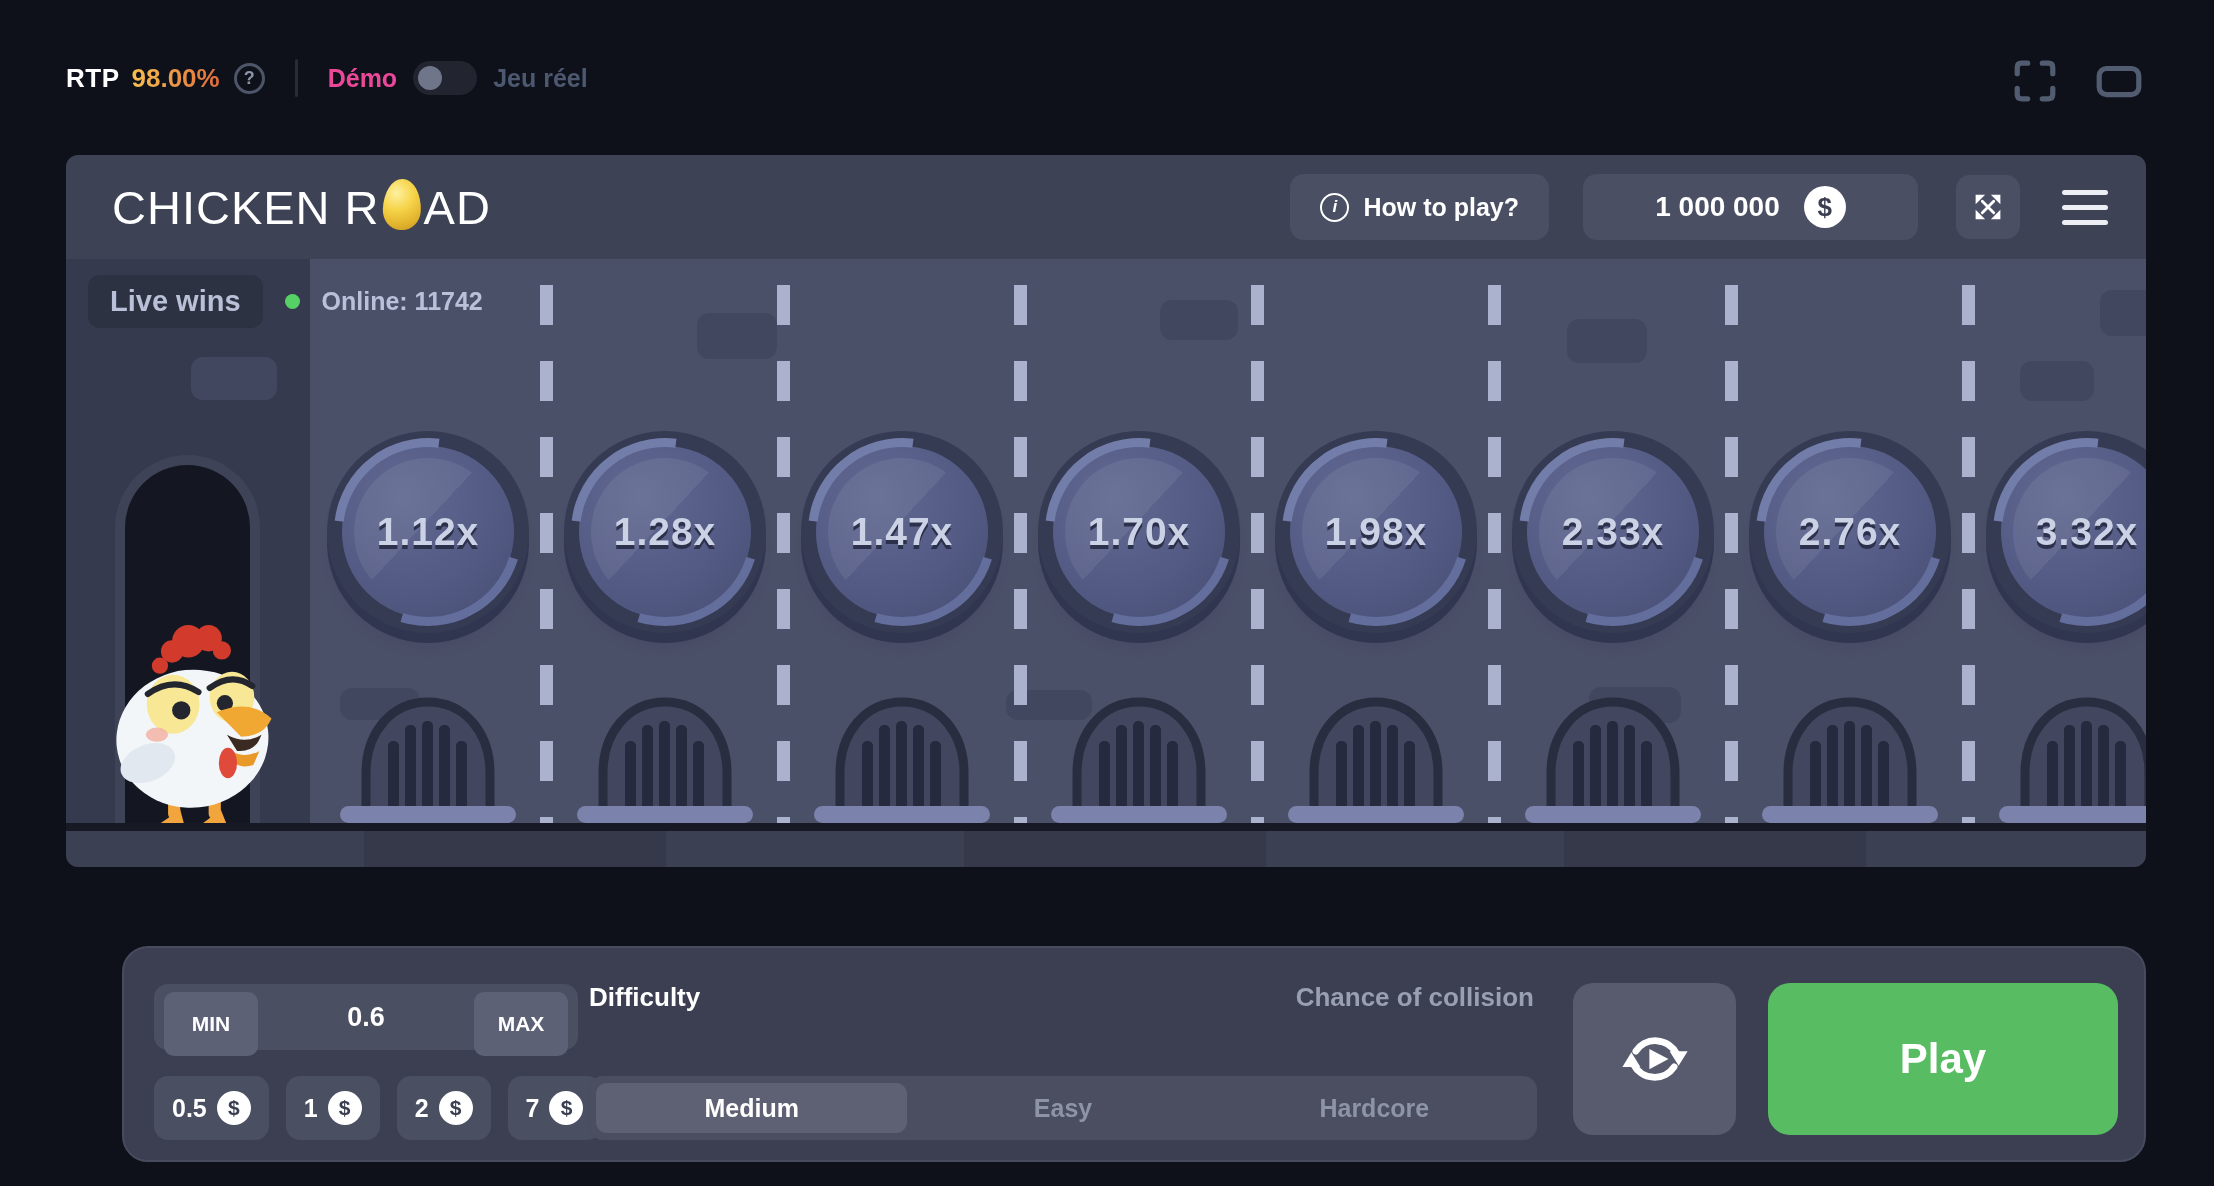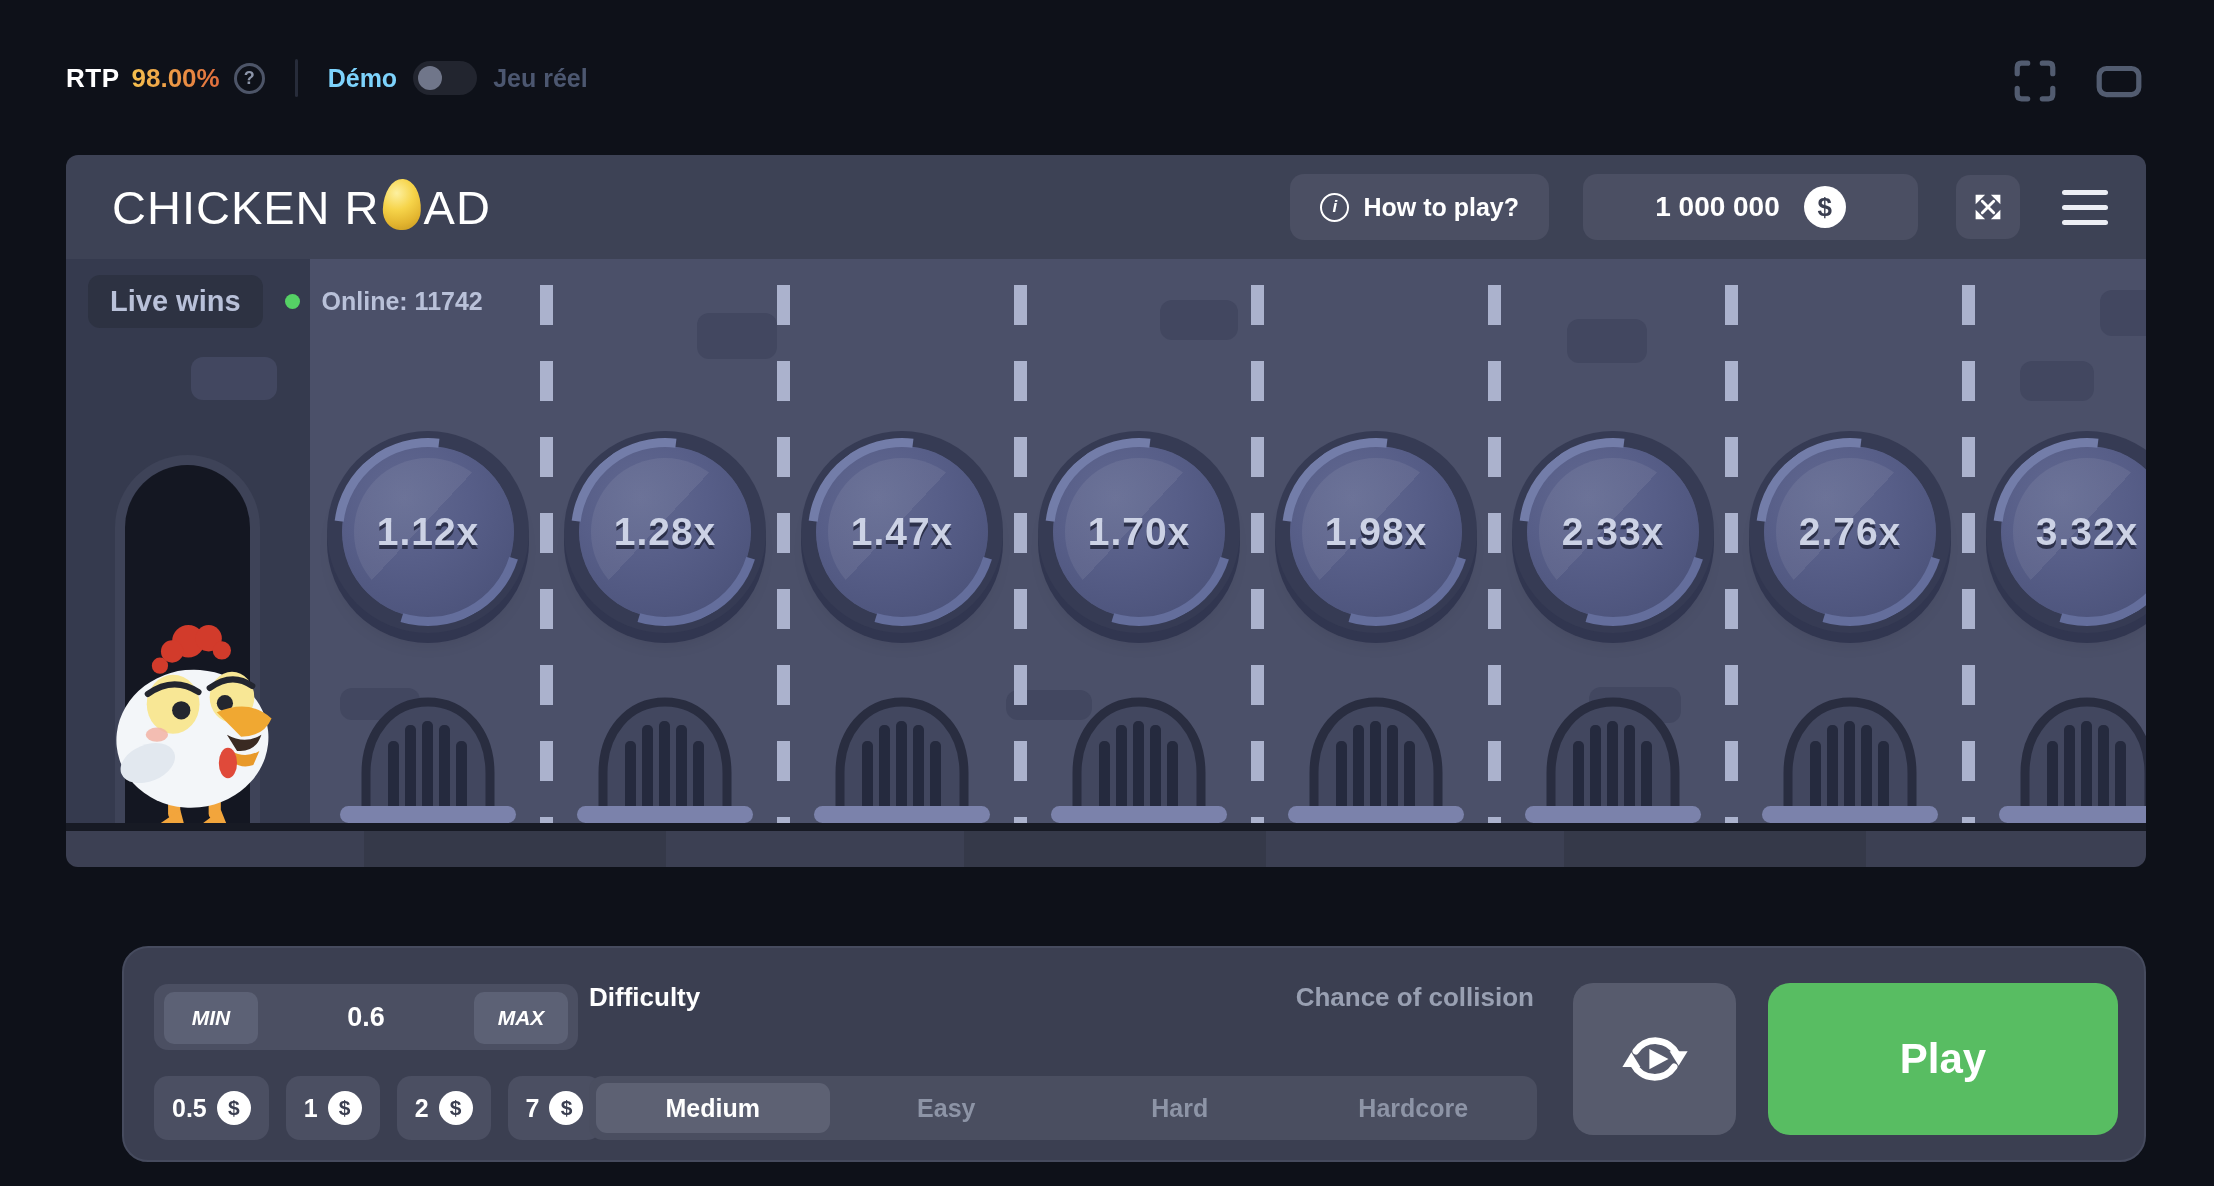--- a/index.html
+++ b/index.html
@@ -9,21 +9,21 @@
 
   
   .topbar { position:absolute; left:66px; top:52px; height:52px; display:flex; align-items:center; }
   .rtp-label { font-size:26px; font-weight:800; color:#ffffff; letter-spacing:.5px; }
   .rtp-value { font-size:26px; font-weight:800; margin-left:12px;
                background:linear-gradient(90deg,#f6c04e,#e06c3c);
                -webkit-background-clip:text; background-clip:text; color:#eda33f; -webkit-text-fill-color:transparent; }
   .help-circ { width:31px; height:31px; border-radius:50%; border:3px solid #4d5568; color:#8b94a8;
                font-size:18px; font-weight:700; display:flex; align-items:center; justify-content:center; margin-left:14px; }
   .tb-divider { width:3px; height:38px; background:#272c3a; margin:0 30px; border-radius:2px; }
-  .demo-label { font-size:25px; font-weight:800; color:#7dd3fc; }
+  .demo-label { font-size:25px; font-weight:800; color:#ec4899; }
   .toggle { width:64px; height:34px; border-radius:17px; background:#22252f; margin:0 16px; position:relative; }
   .toggle .knob { position:absolute; left:5px; top:5px; width:24px; height:24px; border-radius:50%; background:#70768a; }
   .real-label { font-size:25px; font-weight:800; color:#4c5770; }
   .win-ctrls { position:absolute; right:70px; top:58px; display:flex; align-items:center; gap:36px; }
 
   
   .game { position:absolute; left:66px; top:155px; width:2080px; height:712px; border-radius:12px; overflow:hidden; }
   .gheader { position:absolute; left:0; top:0; right:0; height:104px; background:#3d4255; display:flex; align-items:center; padding:0 38px 0 46px; }
   .logo { font-size:47px; font-weight:400; color:#ffffff; letter-spacing:1px; display:flex; align-items:flex-start; white-space:pre; }
   .egg { display:inline-block; width:38px; height:51px; margin:0 3px; transform:translateY(-1px) rotate(2deg);
@@ -74,22 +74,22 @@
           border:10px solid #3e4358; border-bottom:none; border-radius:78px 78px 0 0; z-index:5; }
   .chicken { position:absolute; left:42px; bottom:-4px; width:180px; height:208px; z-index:6; }
 
   .curb { position:absolute; left:0; bottom:0; right:0; height:44px; border-top:8px solid #171a24;
           background:repeating-linear-gradient(90deg,#3c4053 0 298px,#353949 298px 600px); }
 
   
   .panel { position:absolute; left:122px; top:946px; width:2024px; height:216px; background:#3b3f51;
            border:2px solid #464b5e; border-radius:26px; }
   .bet-box { position:absolute; left:30px; top:36px; width:424px; height:66px; background:#4b4f62; border-radius:14px; }
-  .stepper { position:absolute; top:8px; width:94px; height:52px; background:#5c6175; border-radius:10px; border:none;
-             color:#ffffff; font-size:21px; font-weight:800; font-family:inherit; cursor:pointer;font-style:italic; }
+  .stepper { position:absolute; top:8px; width:94px; height:64px; background:#5c6175; border-radius:10px; border:none;
+             color:#ffffff; font-size:21px; font-weight:800; font-family:inherit; cursor:pointer; }
   .stepper.min { left:10px; } .stepper.max { right:10px; }
   .bet-value { position:absolute; left:0; right:0; top:0; bottom:0; display:flex; align-items:center; justify-content:center;
                color:#ffffff; font-size:27px; font-weight:800; }
   .chips { position:absolute; left:30px; top:128px; display:flex; gap:17px;align-items:flex-end; }
   .chip { height:64px; border-radius:14px; background:#4b4f62; border:none; display:flex; align-items:center; gap:10px;
           padding:0 18px; color:#ffffff; font-size:25px; font-weight:800; font-family:inherit; cursor:pointer; }
   .diff-label { position:absolute; left:465px; top:34px; font-size:26px; font-weight:700; color:#ffffff; }
   .chance-label { position:absolute; left:1060px; top:34px; width:350px; text-align:right; font-size:26px; font-weight:700; color:#99a0b2; }
   .tabs { position:absolute; left:465px; top:128px; width:948px; height:64px; background:#4a4e60; border-radius:14px;
           display:flex; padding:7px; }
@@ -358,21 +358,20 @@
           <span>7</span>
           <span class="coin sm">$</span>
         </button>
       </div>
 
     <div class="diff-label">Difficulty</div>
     <div class="chance-label">Chance of collision</div>
     <div class="tabs" id="tabs">
         <button class="tab sel">Medium</button>
         <button class="tab">Easy</button>
-        <button class="tab">Hard</button>
         <button class="tab">Hardcore</button>
       </div>
 
     <button class="auto-btn">
       <svg width="72" height="72" viewBox="0 0 64 64">
         <path d="M15 25 A 21 21 0 0 1 51 27" fill="none" stroke="#ffffff" stroke-width="6" stroke-linecap="round"></path>
         <polygon points="45,25 61,25 53,38" fill="#ffffff"></polygon>
         <path d="M49 39 A 21 21 0 0 1 13 37" fill="none" stroke="#ffffff" stroke-width="6" stroke-linecap="round"></path>
         <polygon points="19,39 3,39 11,26" fill="#ffffff"></polygon>
         <polygon points="27,23 27,41 44,32" fill="#ffffff"></polygon>

